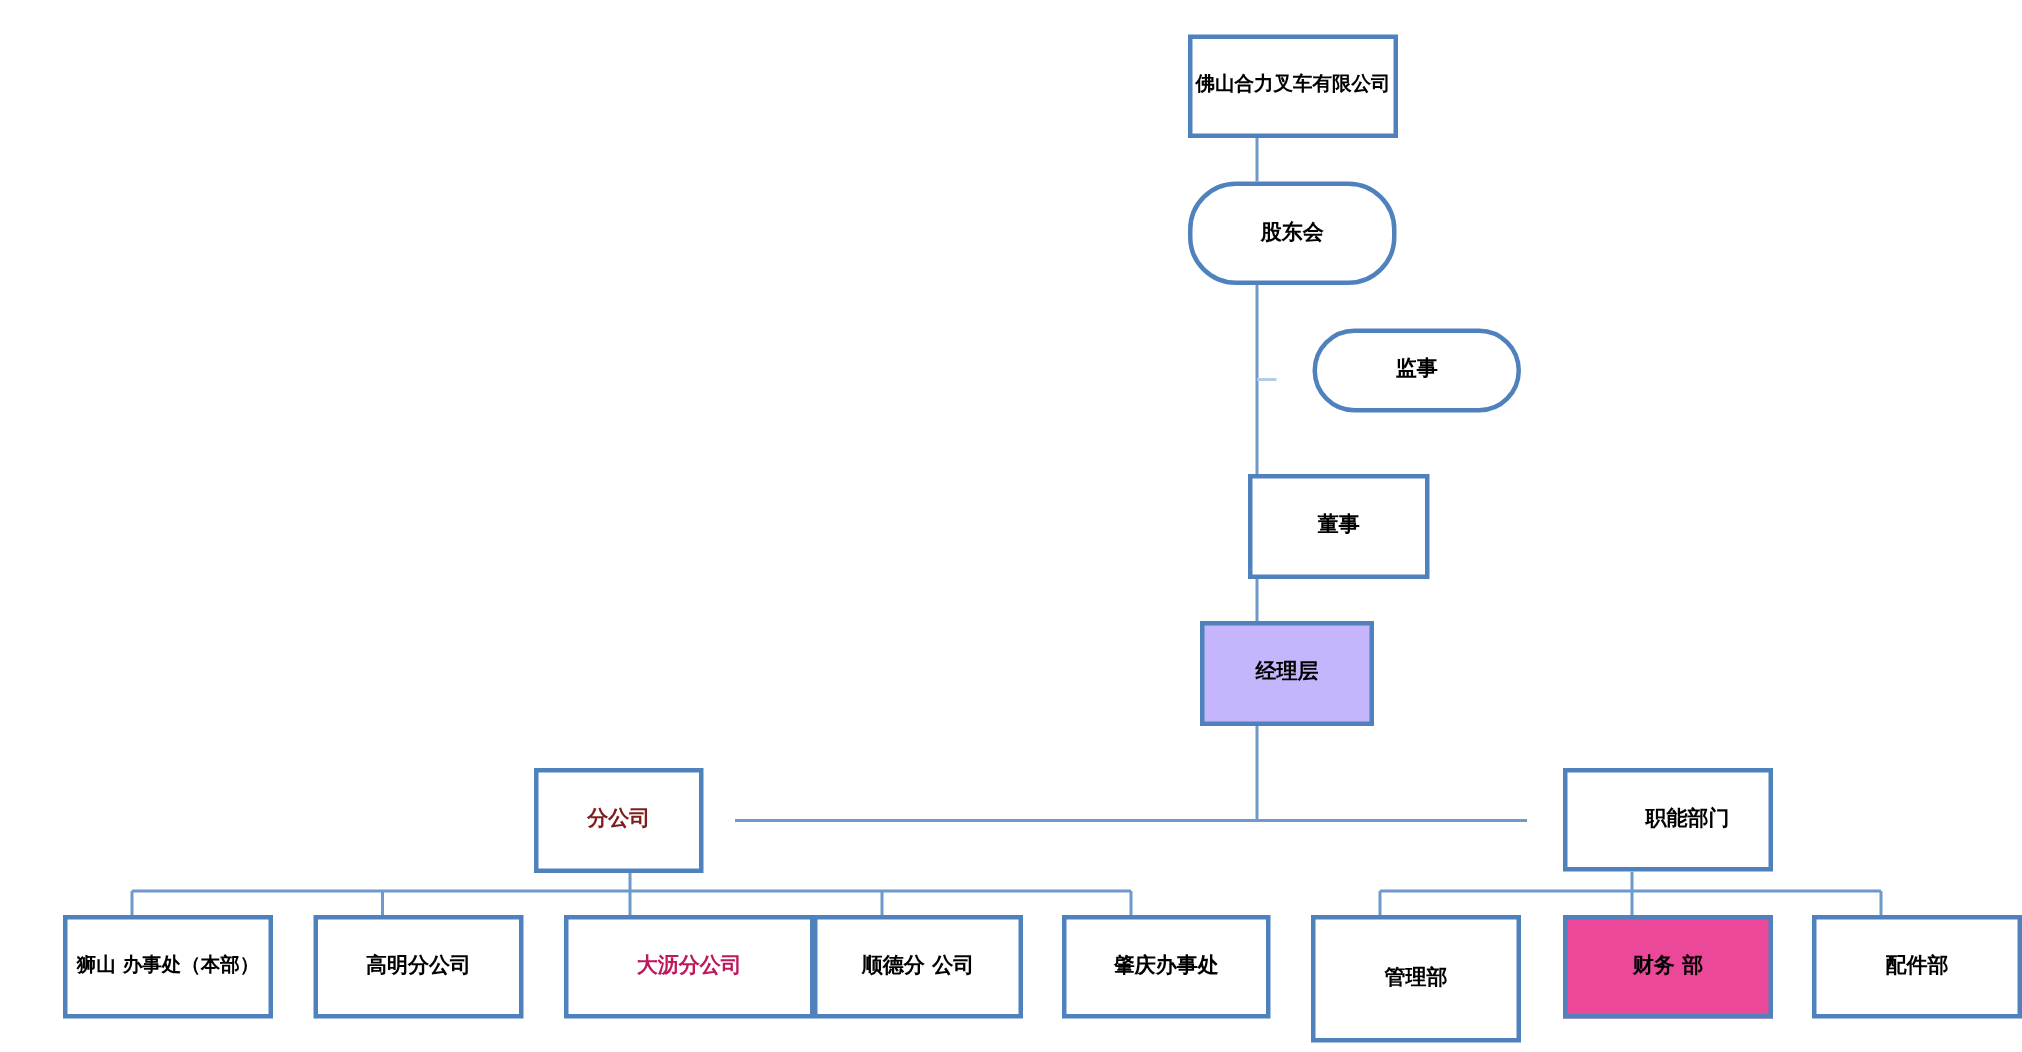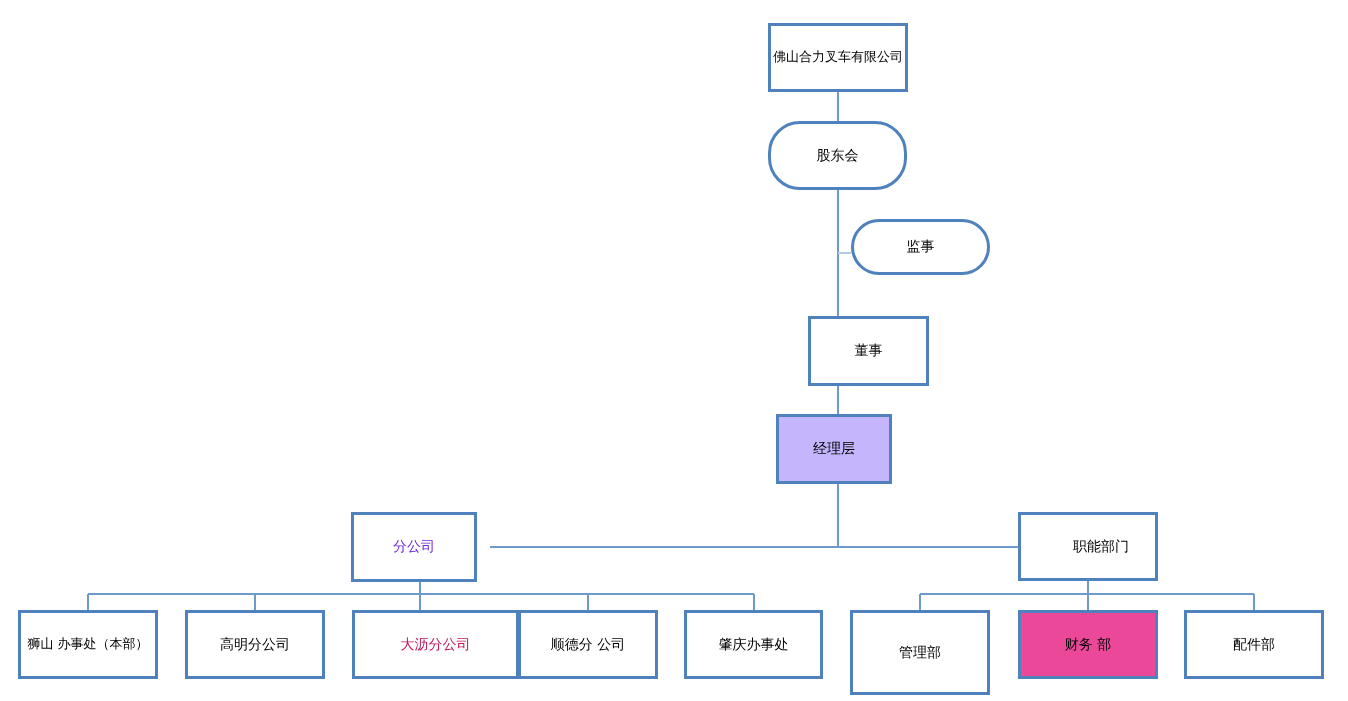--- a/index.html
+++ b/index.html
@@ -25,24 +25,25 @@
   .node {
     position: absolute;
     box-sizing: border-box;
     border: 3px solid #4f81bd;
     background: #ffffff;
     display: flex;
     align-items: center;
     justify-content: center;
     text-align: center;
     color: #000000;
-    font-weight: normal;
+    font-weight: bold;
     font-size: 14px;
     padding: 0 2px;
     line-height: 1.25;
+    margin-left: 24px;
   }
   .node-label {
     display: block;
     white-space: nowrap;
   }
   .node-label.small {
     font-size: 13px;
   }
 </style>
 </head>
@@ -76,21 +77,21 @@
       </div>
       <div class="node" style="left: 851px; top: 219px; width: 139px; height: 56px; border-color: rgb(79, 129, 189); background: rgb(255, 255, 255); color: rgb(0, 0, 0); border-radius: 28px;">
         <span class="node-label">监事</span>
       </div>
       <div class="node" style="left: 808px; top: 316px; width: 121px; height: 70px; border-color: rgb(79, 129, 189); background: rgb(255, 255, 255); color: rgb(0, 0, 0);">
         <span class="node-label">董事</span>
       </div>
       <div class="node" style="left: 776px; top: 414px; width: 116px; height: 70px; border-color: rgb(79, 129, 189); background: #c4b5fd; color: rgb(0, 0, 0);">
         <span class="node-label">经理层</span>
       </div>
-      <div class="node" style="left: 351px; top: 512px; width: 126px; height: 70px; border-color: rgb(79, 129, 189); background: rgb(255, 255, 255); color: #6d28d9;">
+      <div class="node" style="left: 332px; top: 512px; width: 113px; height: 70px; border-color: rgb(79, 129, 189); background: rgb(255, 255, 255); color: #7f1d1d;">
         <span class="node-label">分公司</span>
       </div>
       <div class="node" style="left: 1018px; top: 512px; width: 140px; height: 69px; border-color: rgb(79, 129, 189); background: rgb(255, 255, 255); color: rgb(0, 0, 0); padding-left: 28px;">
         <span class="node-label">职能部门</span>
       </div>
       <div class="node" style="left: 18px; top: 610px; width: 140px; height: 69px; border-color: rgb(79, 129, 189); background: rgb(255, 255, 255); color: rgb(0, 0, 0);">
         <span class="node-label small">狮山 办事处（本部）</span>
       </div>
       <div class="node" style="left: 185px; top: 610px; width: 140px; height: 69px; border-color: rgb(79, 129, 189); background: rgb(255, 255, 255); color: rgb(0, 0, 0);">
         <span class="node-label">高明分公司</span>

